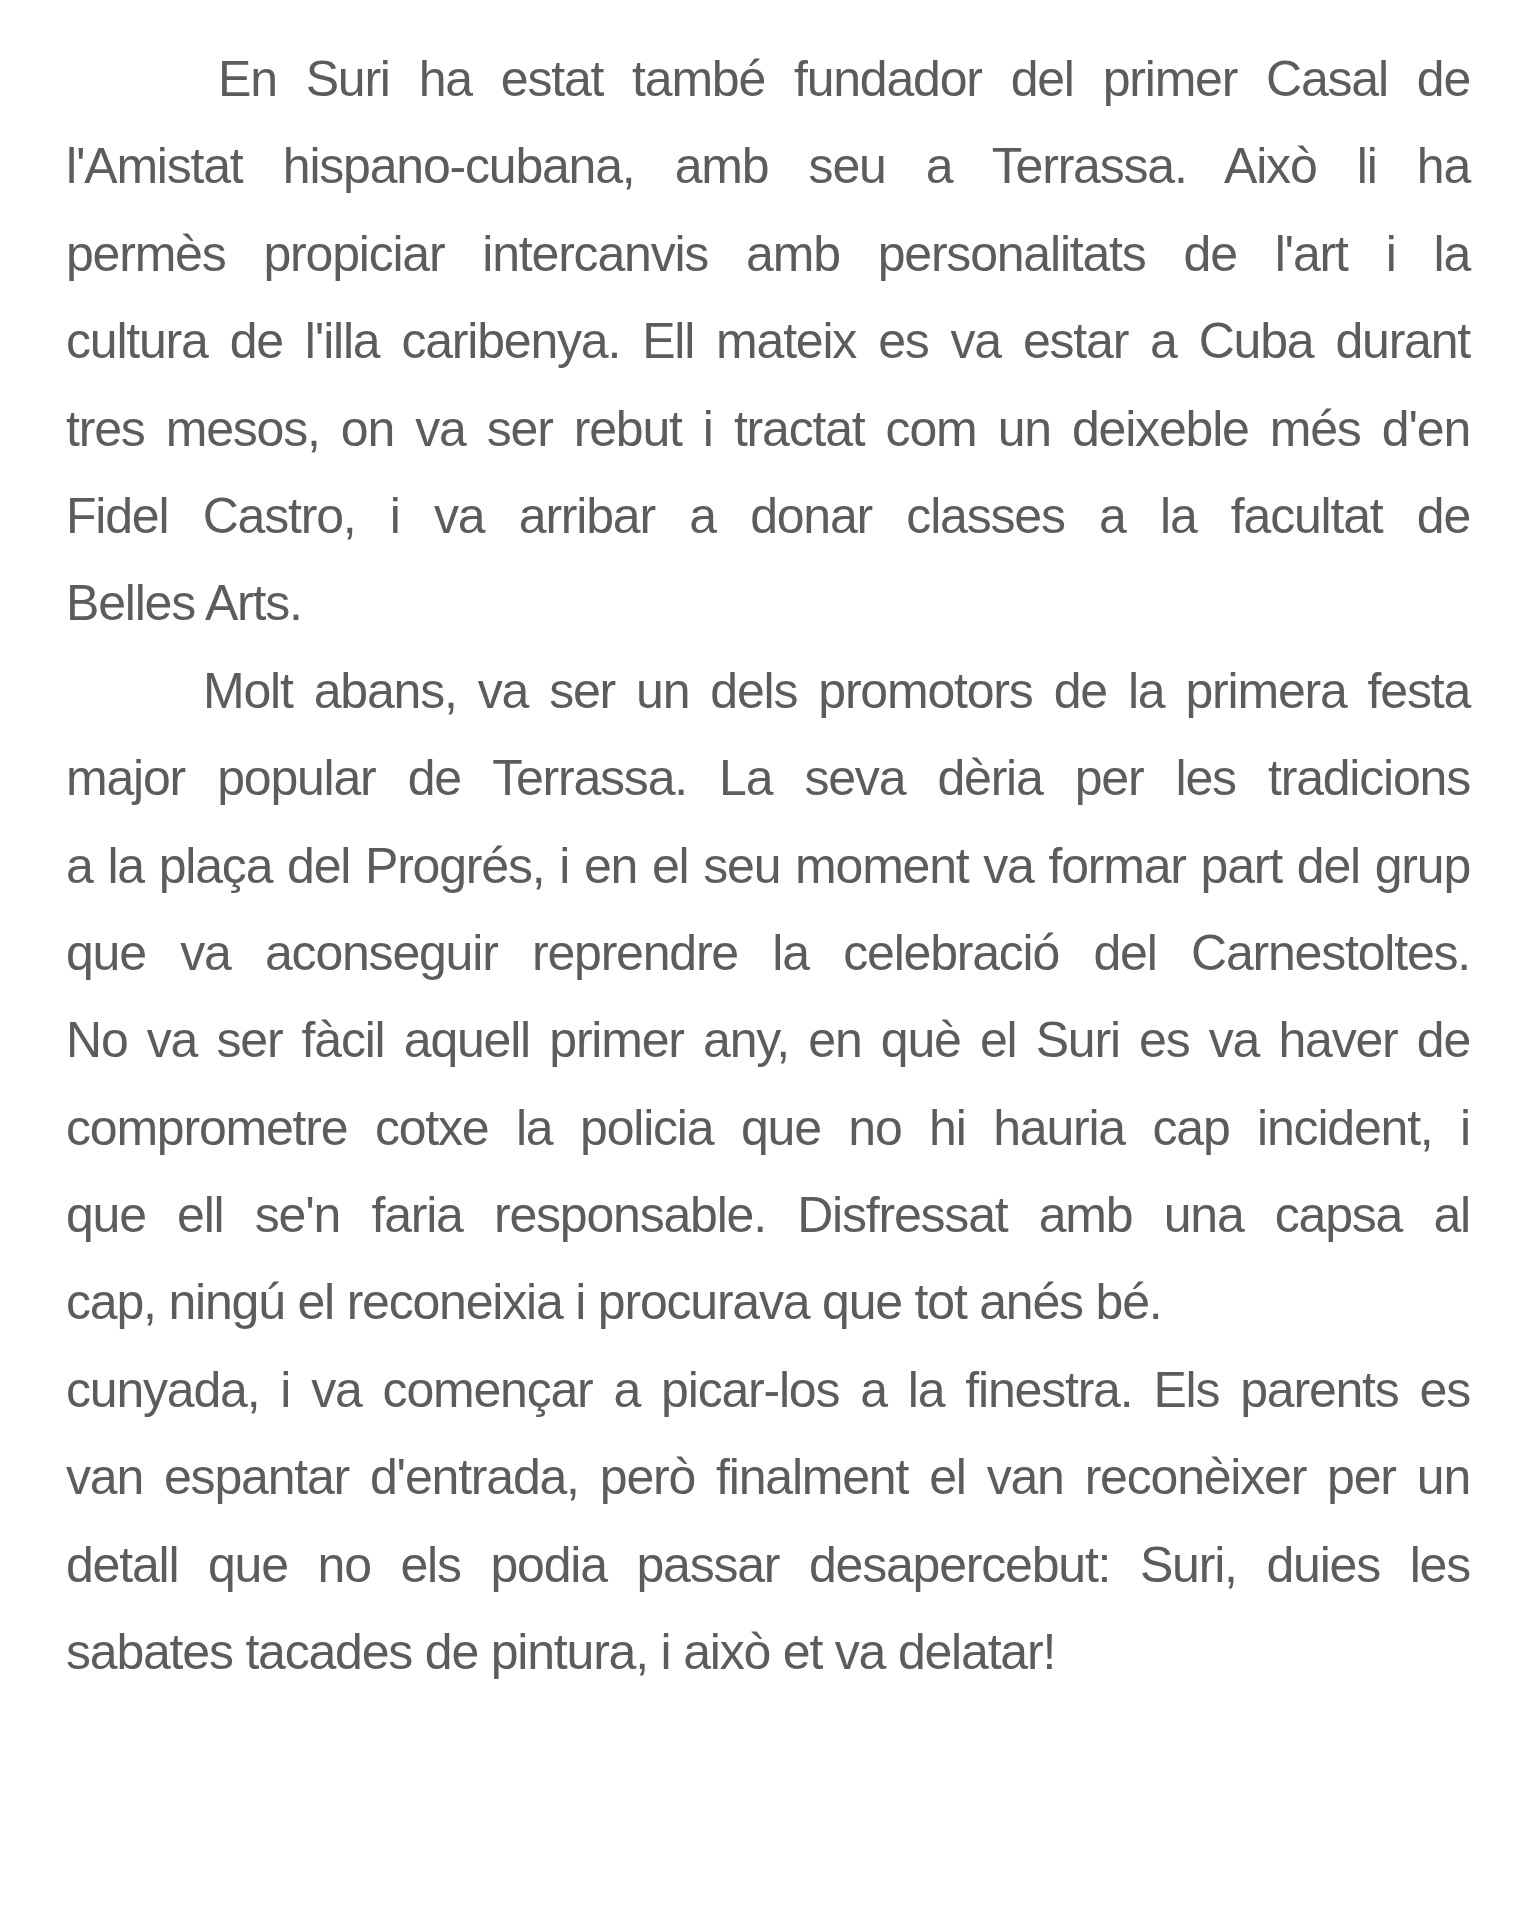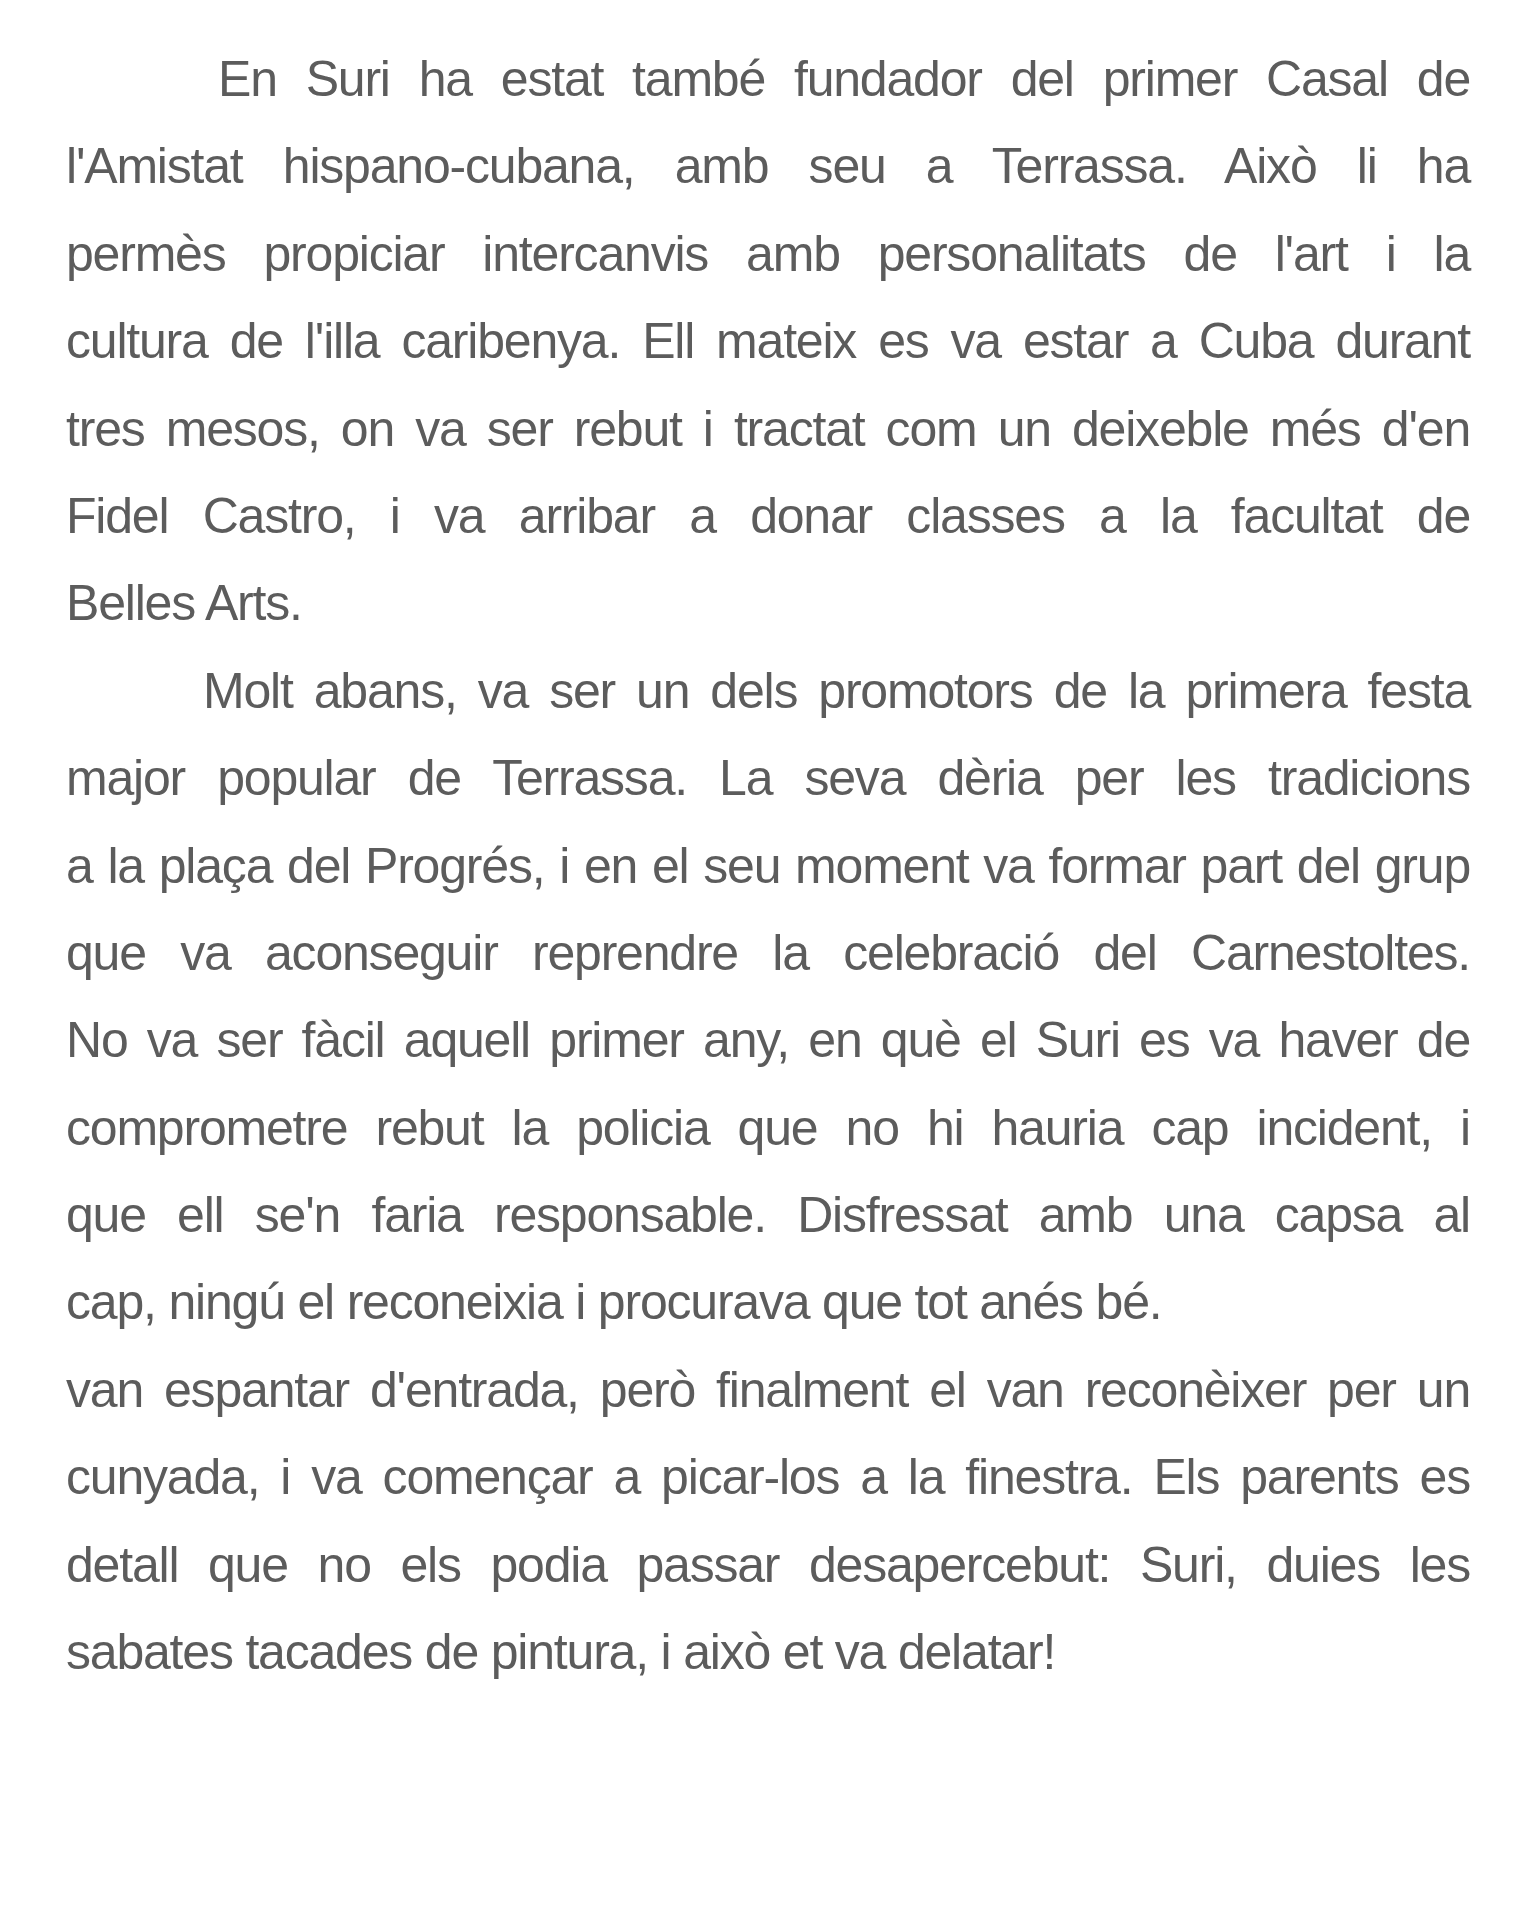--- a/index.html
+++ b/index.html
@@ -63,25 +63,25 @@
     <div class="line"><span class="txt">Fidel Castro, i va arribar a donar classes a la facultat de</span></div>
     <div class="line last"><span class="txt">Belles Arts.</span></div>
   </div>
 
   <div>
     <div class="line indent-p2"><span class="txt" style="width:1267px">Molt abans, va ser un dels promotors de la primera festa</span></div>
     <div class="line"><span class="txt">major popular de Terrassa. La seva dèria per les tradicions</span></div>
     <div class="line"><span class="txt">a la plaça del Progrés, i en el seu moment va formar part del grup</span></div>
     <div class="line"><span class="txt">que va aconseguir reprendre la celebració del Carnestoltes.</span></div>
     <div class="line"><span class="txt">No va ser fàcil aquell primer any, en què el Suri es va haver de</span></div>
-    <div class="line"><span class="txt">comprometre rebut la policia que no hi hauria cap incident, i</span></div>
+    <div class="line"><span class="txt">comprometre cotxe la policia que no hi hauria cap incident, i</span></div>
     <div class="line"><span class="txt">que ell se'n faria responsable. Disfressat amb una capsa al</span></div>
     <div class="line last"><span class="txt">cap, ningú el reconeixia i procurava que tot anés bé.</span></div>
   </div>
 
   <div>
+    <div class="line"><span class="txt">cunyada, i va començar a picar-los a la finestra. Els parents es</span></div>
     <div class="line"><span class="txt">van espantar d'entrada, però finalment el van reconèixer per un</span></div>
-    <div class="line"><span class="txt">cunyada, i va començar a picar-los a la finestra. Els parents es</span></div>
     <div class="line"><span class="txt">detall que no els podia passar desapercebut: Suri, duies les</span></div>
     <div class="line last"><span class="txt">sabates tacades de pintura, i això et va delatar!</span></div>
   </div>
 
 </div>
 
 </body></html>

